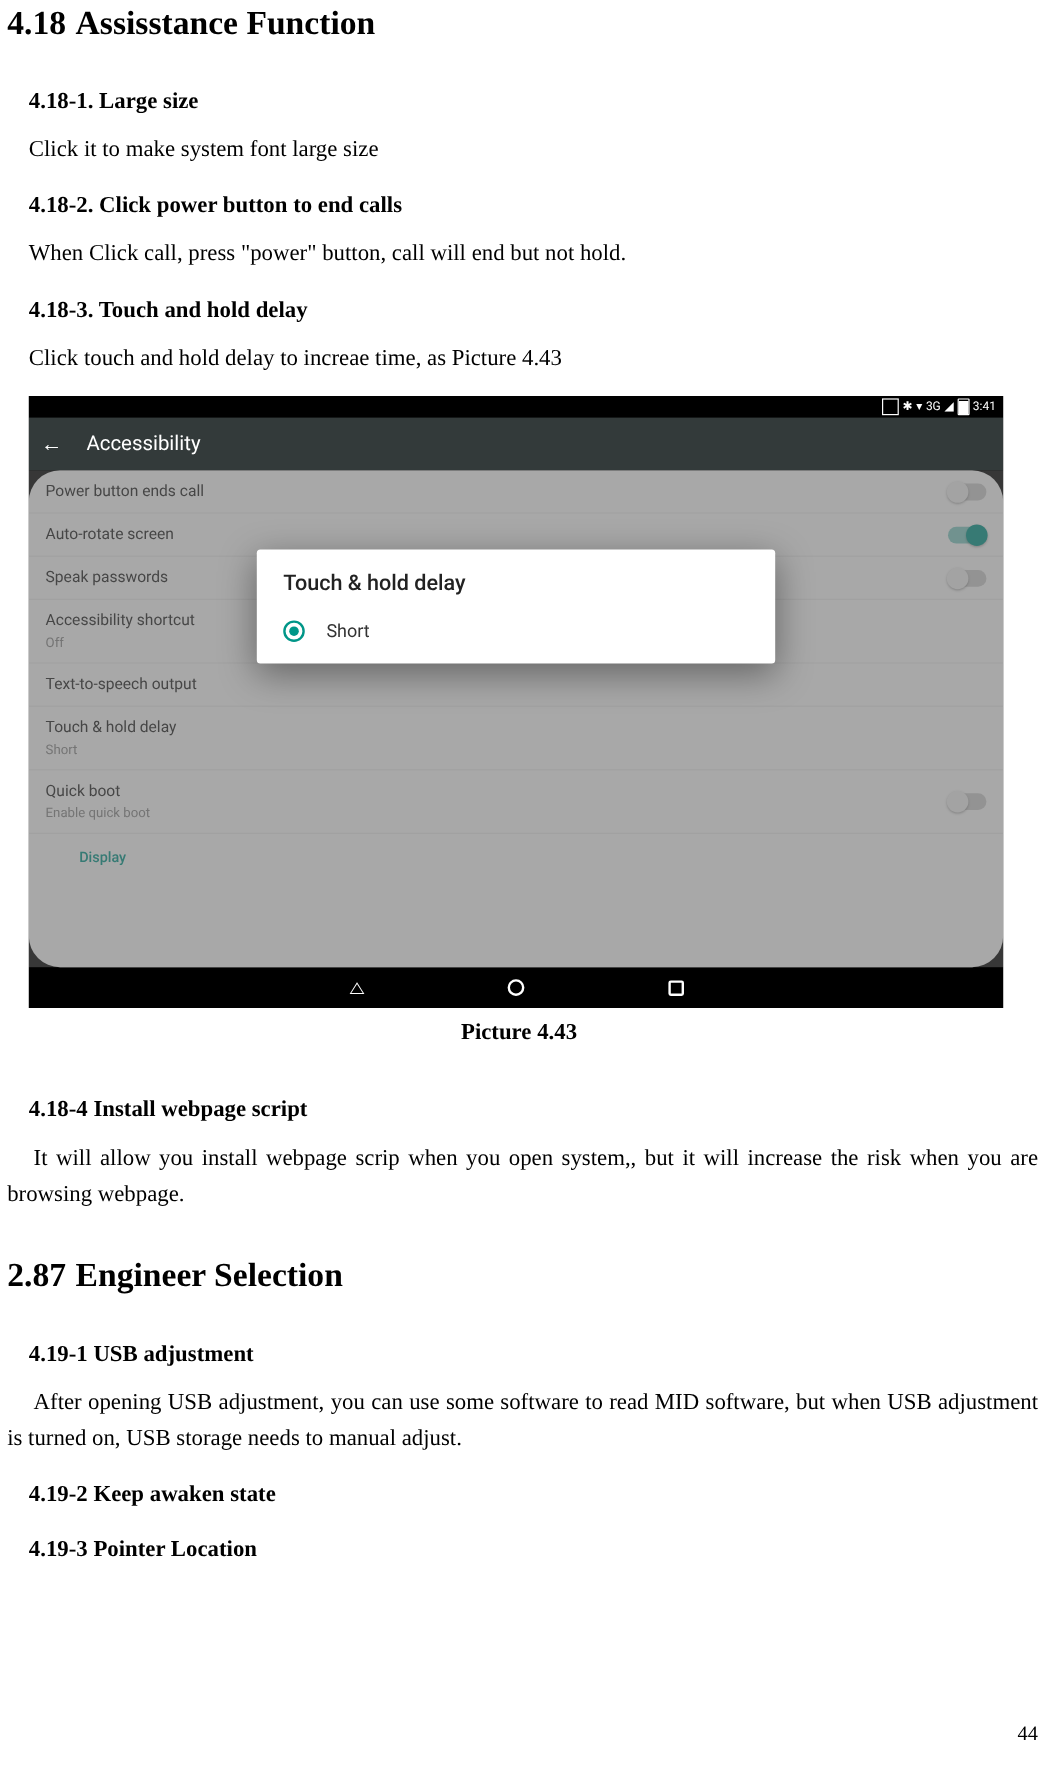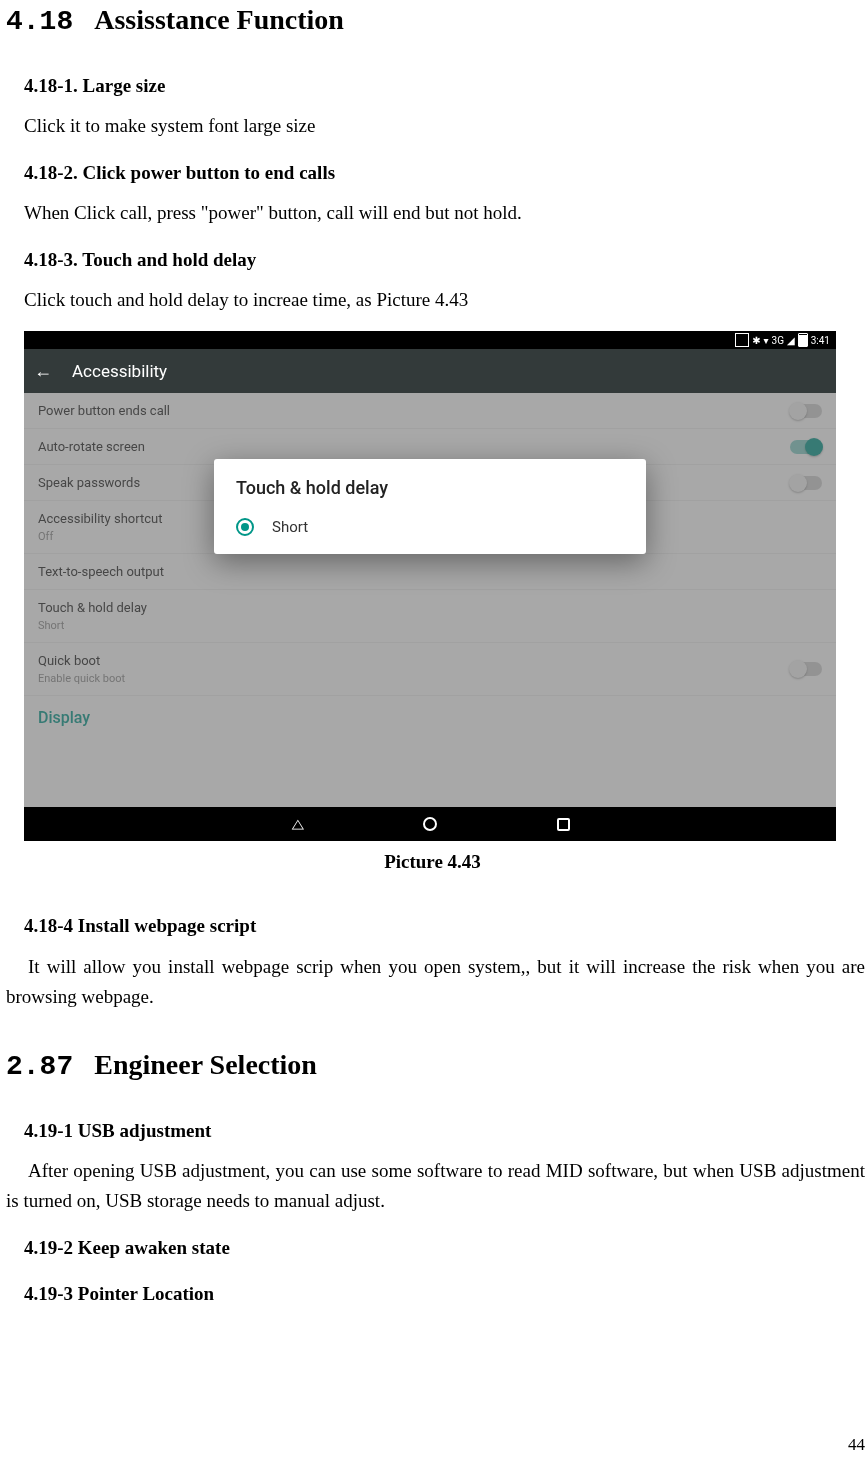--- a/index.html
+++ b/index.html
@@ -12,21 +12,21 @@
     position: relative;
   }
   .page {
     padding: 0 0 0 0;
   }
   .h-main {
     font-size: 28px;
     font-weight: bold;
     padding: 4px 0 24px 6px;
   }
-  .h-main .num { margin-right: 21px; font-family: Liberation Mono, monospace; }
+  .h-main .num { margin-right: 8px; }
   .sub-h {
     font-size: 19px;
     font-weight: bold;
     padding: 10px 0 6px 24px;
     line-height: 1.6;
   }
   .body-text {
     font-size: 19px;
     padding: 4px 0 6px 24px;
     line-height: 1.6;
@@ -95,32 +95,33 @@
     top: 62px; left:0; right:0; bottom:34px;
     background: rgba(100,100,100,0.55);
     z-index: 2;
     pointer-events: none;
   }
   .settings-list {
     position: absolute;
     top: 62px; left:0; right:0; bottom:34px;
     background: #fafafa;
     z-index: 1;
+    border-radius: 26px;
   }
   .row {
     padding: 10px 14px;
     border-bottom: 1px solid #ececec;
     display: flex;
     justify-content: space-between;
     align-items: center;
     font-size: 13px;
     color: #222;
   }
   .row .sub { font-size: 11px; color: #888; display:block; margin-top:4px;}
-  .row.cat { color: #009688; font-size: 16px; font-weight:500; border:none; padding-top:12px;}
+  .row.cat { color: #009688; font-size: 12px; font-weight:500; border:none; padding-top:12px;margin-left:28px;}
   .switch {
     width: 32px; height: 14px; border-radius:8px; background:#ccc; position:relative;
   }
   .switch .knob {
     width:18px; height:18px; border-radius:50%; background:#efefef;
     position:absolute; top:-2px; left:-1px;
     box-shadow:0 1px 2px rgba(0,0,0,0.3);
   }
   .switch.on { background:#80cbc4; }
   .switch.on .knob { background:#009688; left:auto; right:-1px; }

